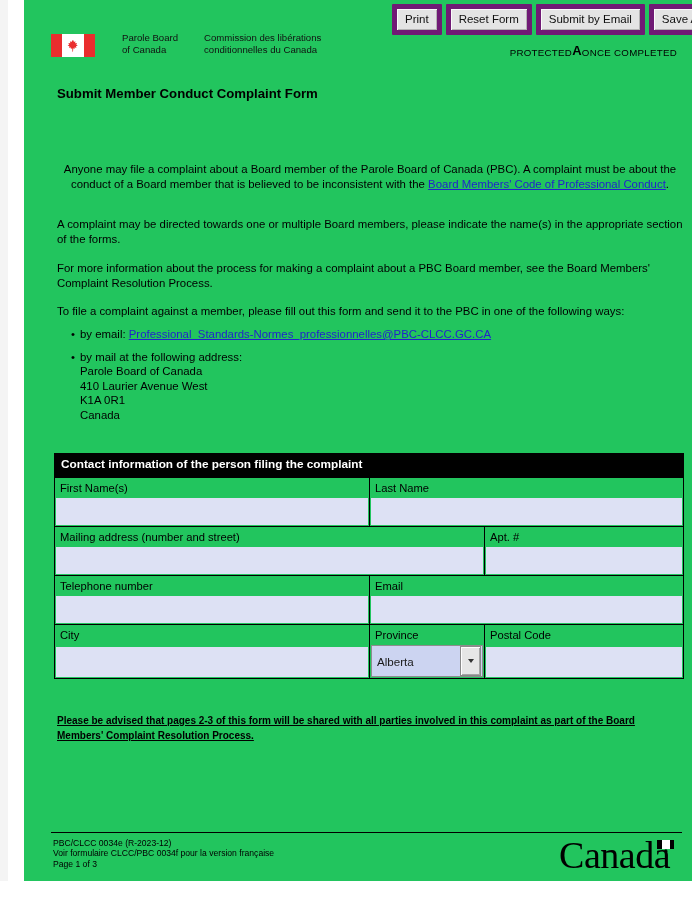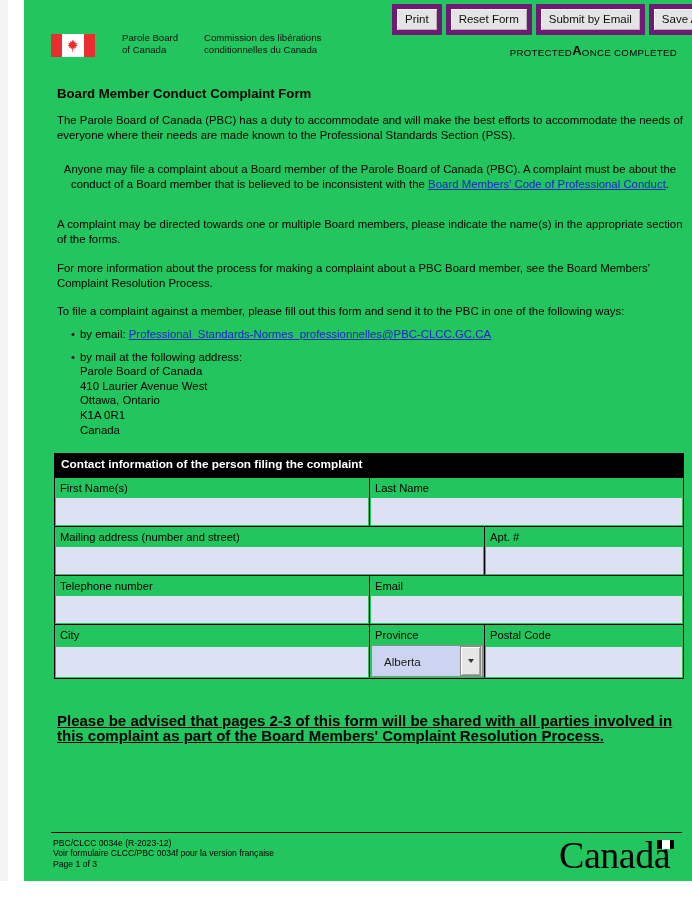--- a/index.html
+++ b/index.html
@@ -232,21 +232,21 @@
     height: 32px;
     background: #ccd4f1;
     border: 1px solid #8d8d8d;
     box-sizing: border-box;
     display: flex;
     align-items: center;
   }
   .select-box .sel-val {
     font-size: 11.6px;
     color: #1a1a1a;
-    padding-left: 12px;
+    padding-left: 5px;
     flex: 1 1 auto;
   }
   .select-arrow {
     width: 19px;
     height: 28px;
     margin-right: 1px;
     background: #e6e6e6;
     border: 1px solid #8a8a8a;
     box-shadow: inset 1px 1px 0 #ffffff, inset -1px -1px 0 #a5a5a5;
     display: flex;
@@ -262,21 +262,21 @@
     border-right: 3.5px solid transparent;
     border-top: 4.5px solid #333333;
   }
 
   
   .advisory {
     position: absolute;
     left: 33px;
     top: 713px;
     width: 622px;
-    font-size: 15px;
+    font-size: 10px;
     line-height: 15px;
     font-weight: bold;
     color: #000;
   }
   .advisory span {
     text-decoration: underline;
   }
 
   
   .footer-rule {
@@ -362,44 +362,42 @@
       <div class="wordmark-fr">Commission des libérations
 conditionnelles du Canada</div>
     </div>
 
     <div class="protected">
       <span>PROTECTED</span>
       <span class="letter">A</span>
       <span>ONCE COMPLETED</span>
     </div>
 
-    <div class="doc-title">Board Member Conduct Complaint Form</div>
-
-    <div class="para" style="top:113px;">The Parole Board of Canada (PBC) has a duty to accommodate and will make the best efforts to accommodate the needs of everyone where their needs are made known to the Professional Standards Section (PSS).</div>
+    <div class="doc-title">Submit Member Conduct Complaint Form</div>
+
 
     <div class="para" style="top:162px;text-align:center;">
       <span>Anyone may file a complaint about a Board member of the Parole Board of Canada (PBC). A complaint must be about the conduct of a Board member that is believed to be inconsistent with the </span><a href="#" class="inline-link">Board Members' Code of Professional Conduct</a><span>.</span>
     </div>
 
     <div class="para" style="top:217px;">A complaint may be directed towards one or multiple Board members, please indicate the name(s) in the appropriate section of the forms.</div>
     <div class="para" style="top:304px;">To file a complaint against a member, please fill out this form and send it to the PBC in one of the following ways:</div>
     <div class="para" style="top:261px;">For more information about the process for making a complaint about a PBC Board member, see the Board Members' Complaint Resolution Process.</div>
 
     <div class="bullets" style="top:327px;">
       <span class="bullet-row">
         <span class="dot">•</span><span>by email:</span>
         <a href="#" class="inline-link">Professional_Standards-Normes_professionnelles@PBC-CLCC.GC.CA</a>
       </span>
       <span class="bullet-row" style="display:block; height:8px;"></span>
       <span class="bullet-row">
         <span class="dot">•</span><span>by mail at the following address:</span>
       </span>
       <span class="addr-line">Parole Board of Canada</span>
       <span class="addr-line">410 Laurier Avenue West</span>
-      <span class="addr-line">Ottawa, Ontario</span>
       <span class="addr-line">K1A 0R1</span>
       <span class="addr-line">Canada</span>
     </div>
 
     <table class="form-table">
       <colgroup>
         <col style="width:315px;">
         <col style="width:1px;">
         <col style="width:114px;">
         <col style="width:199px;">

